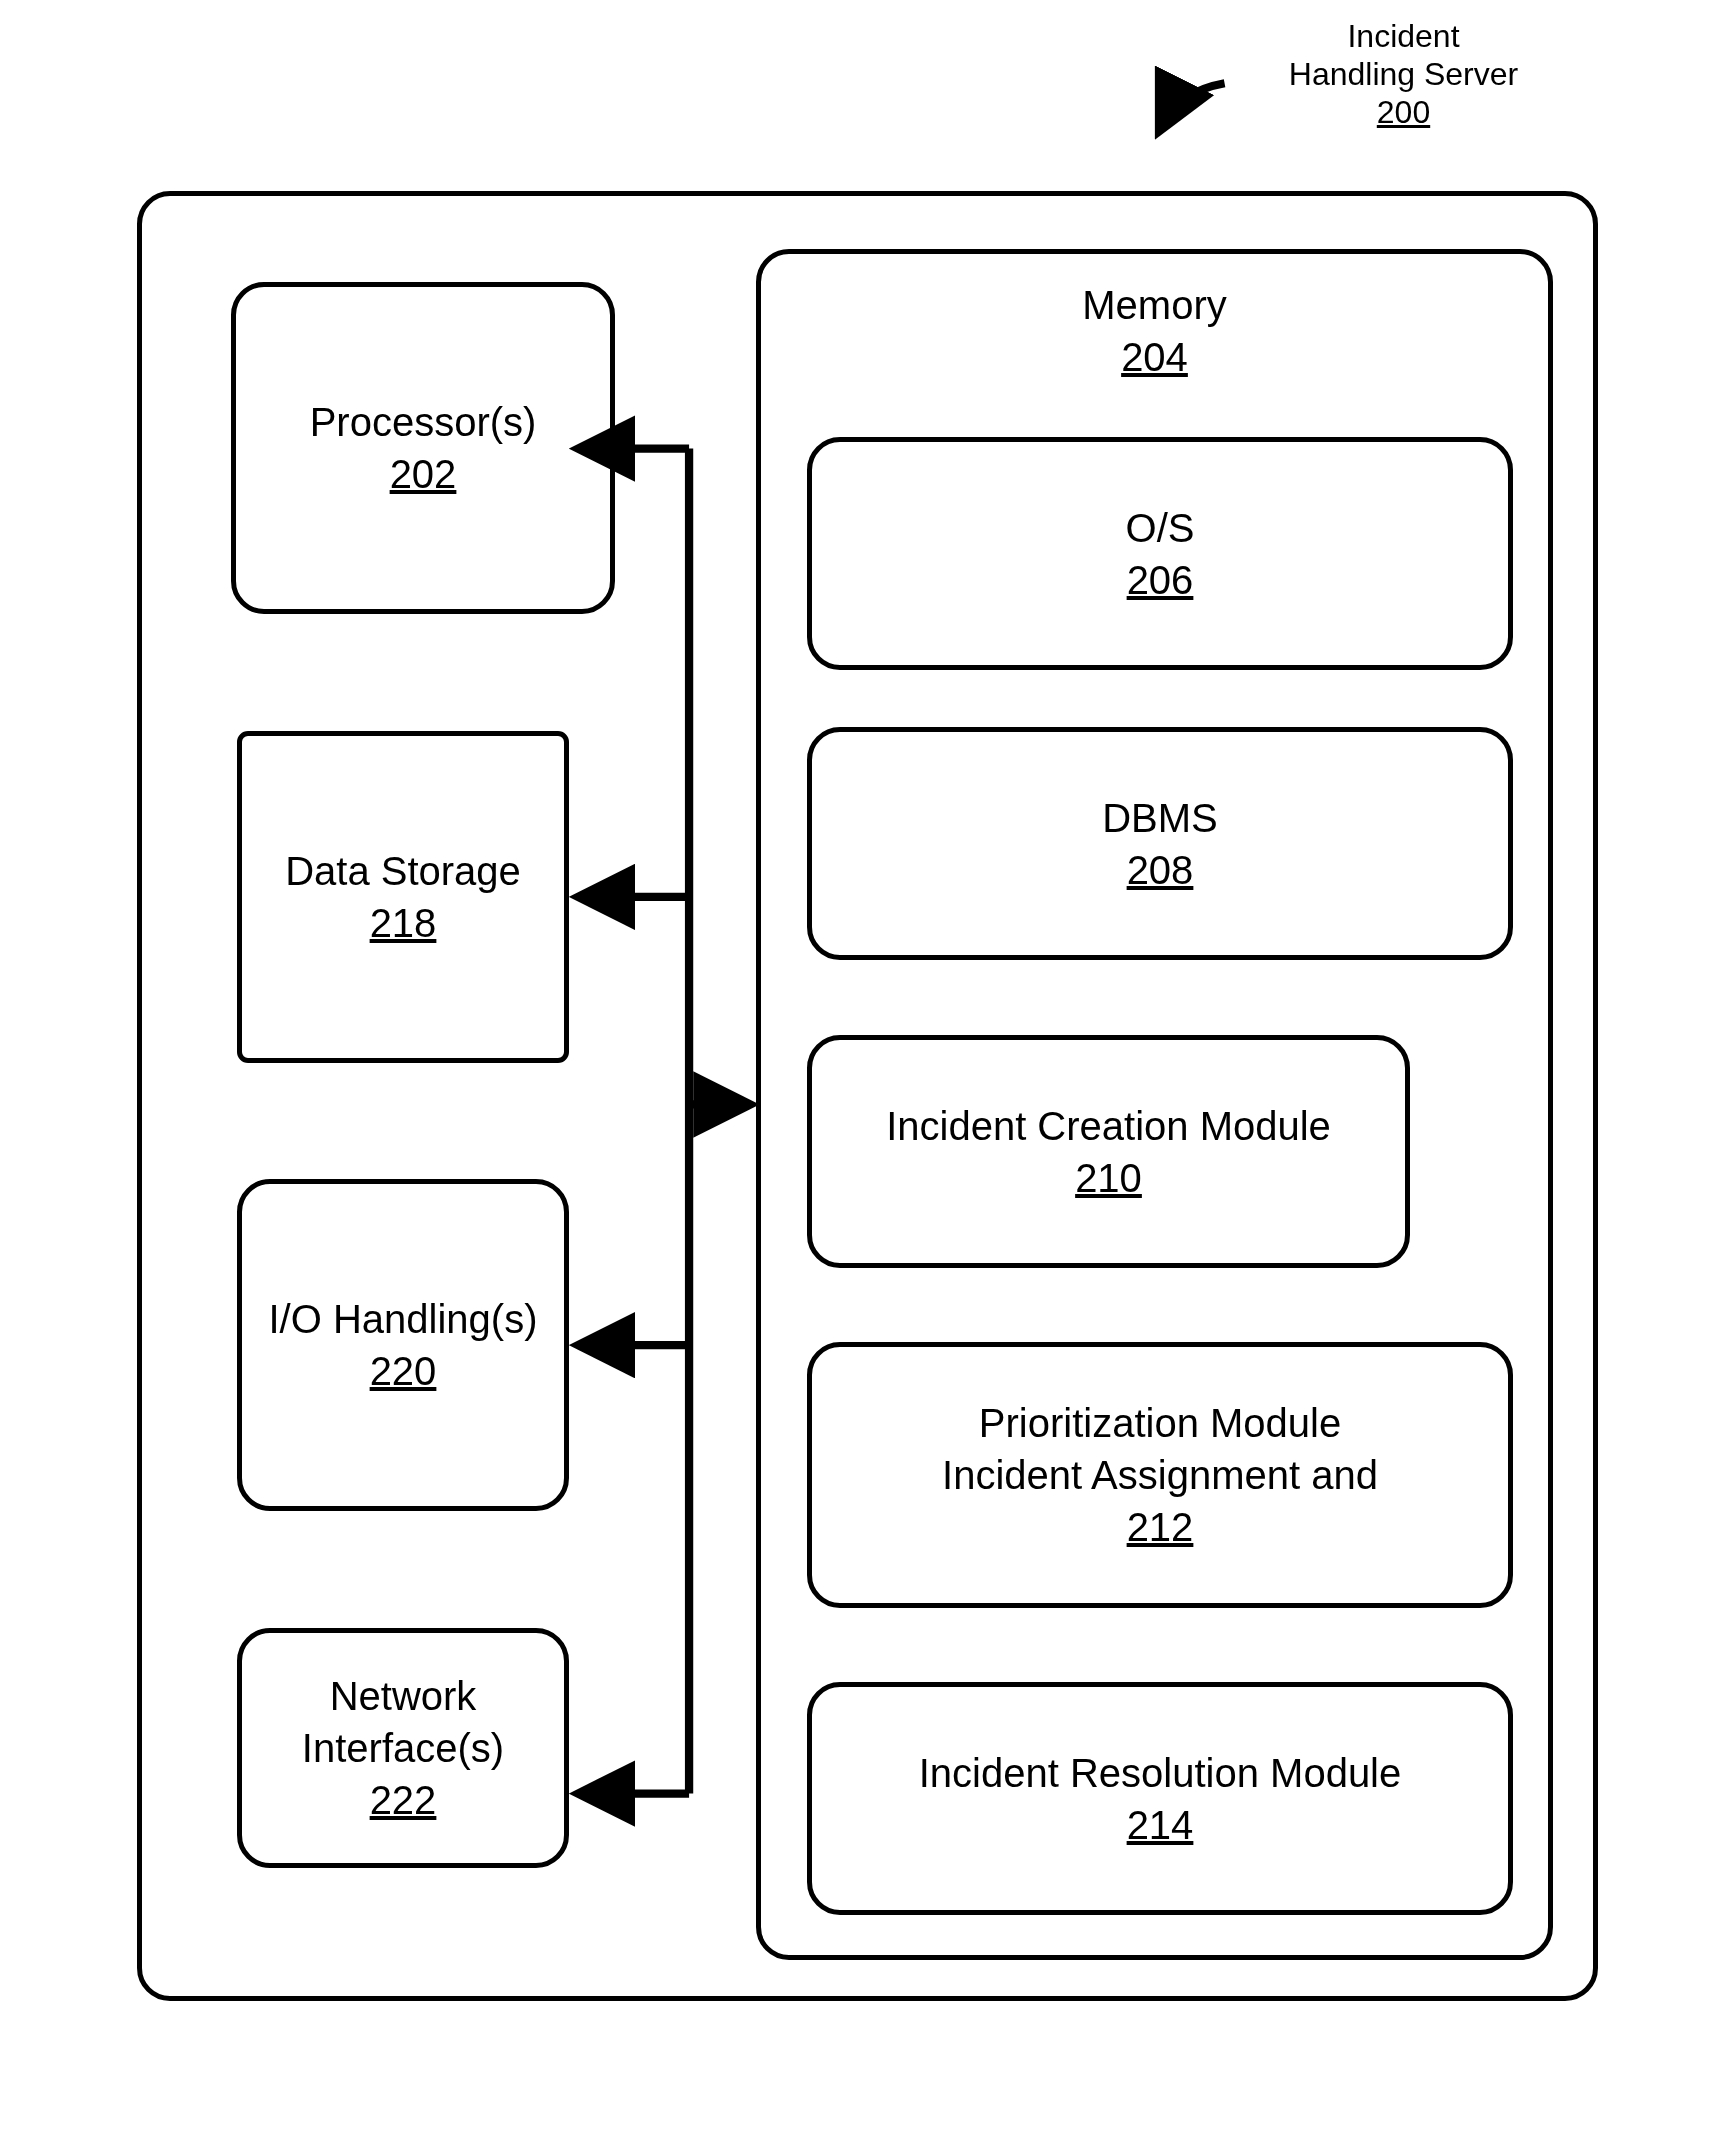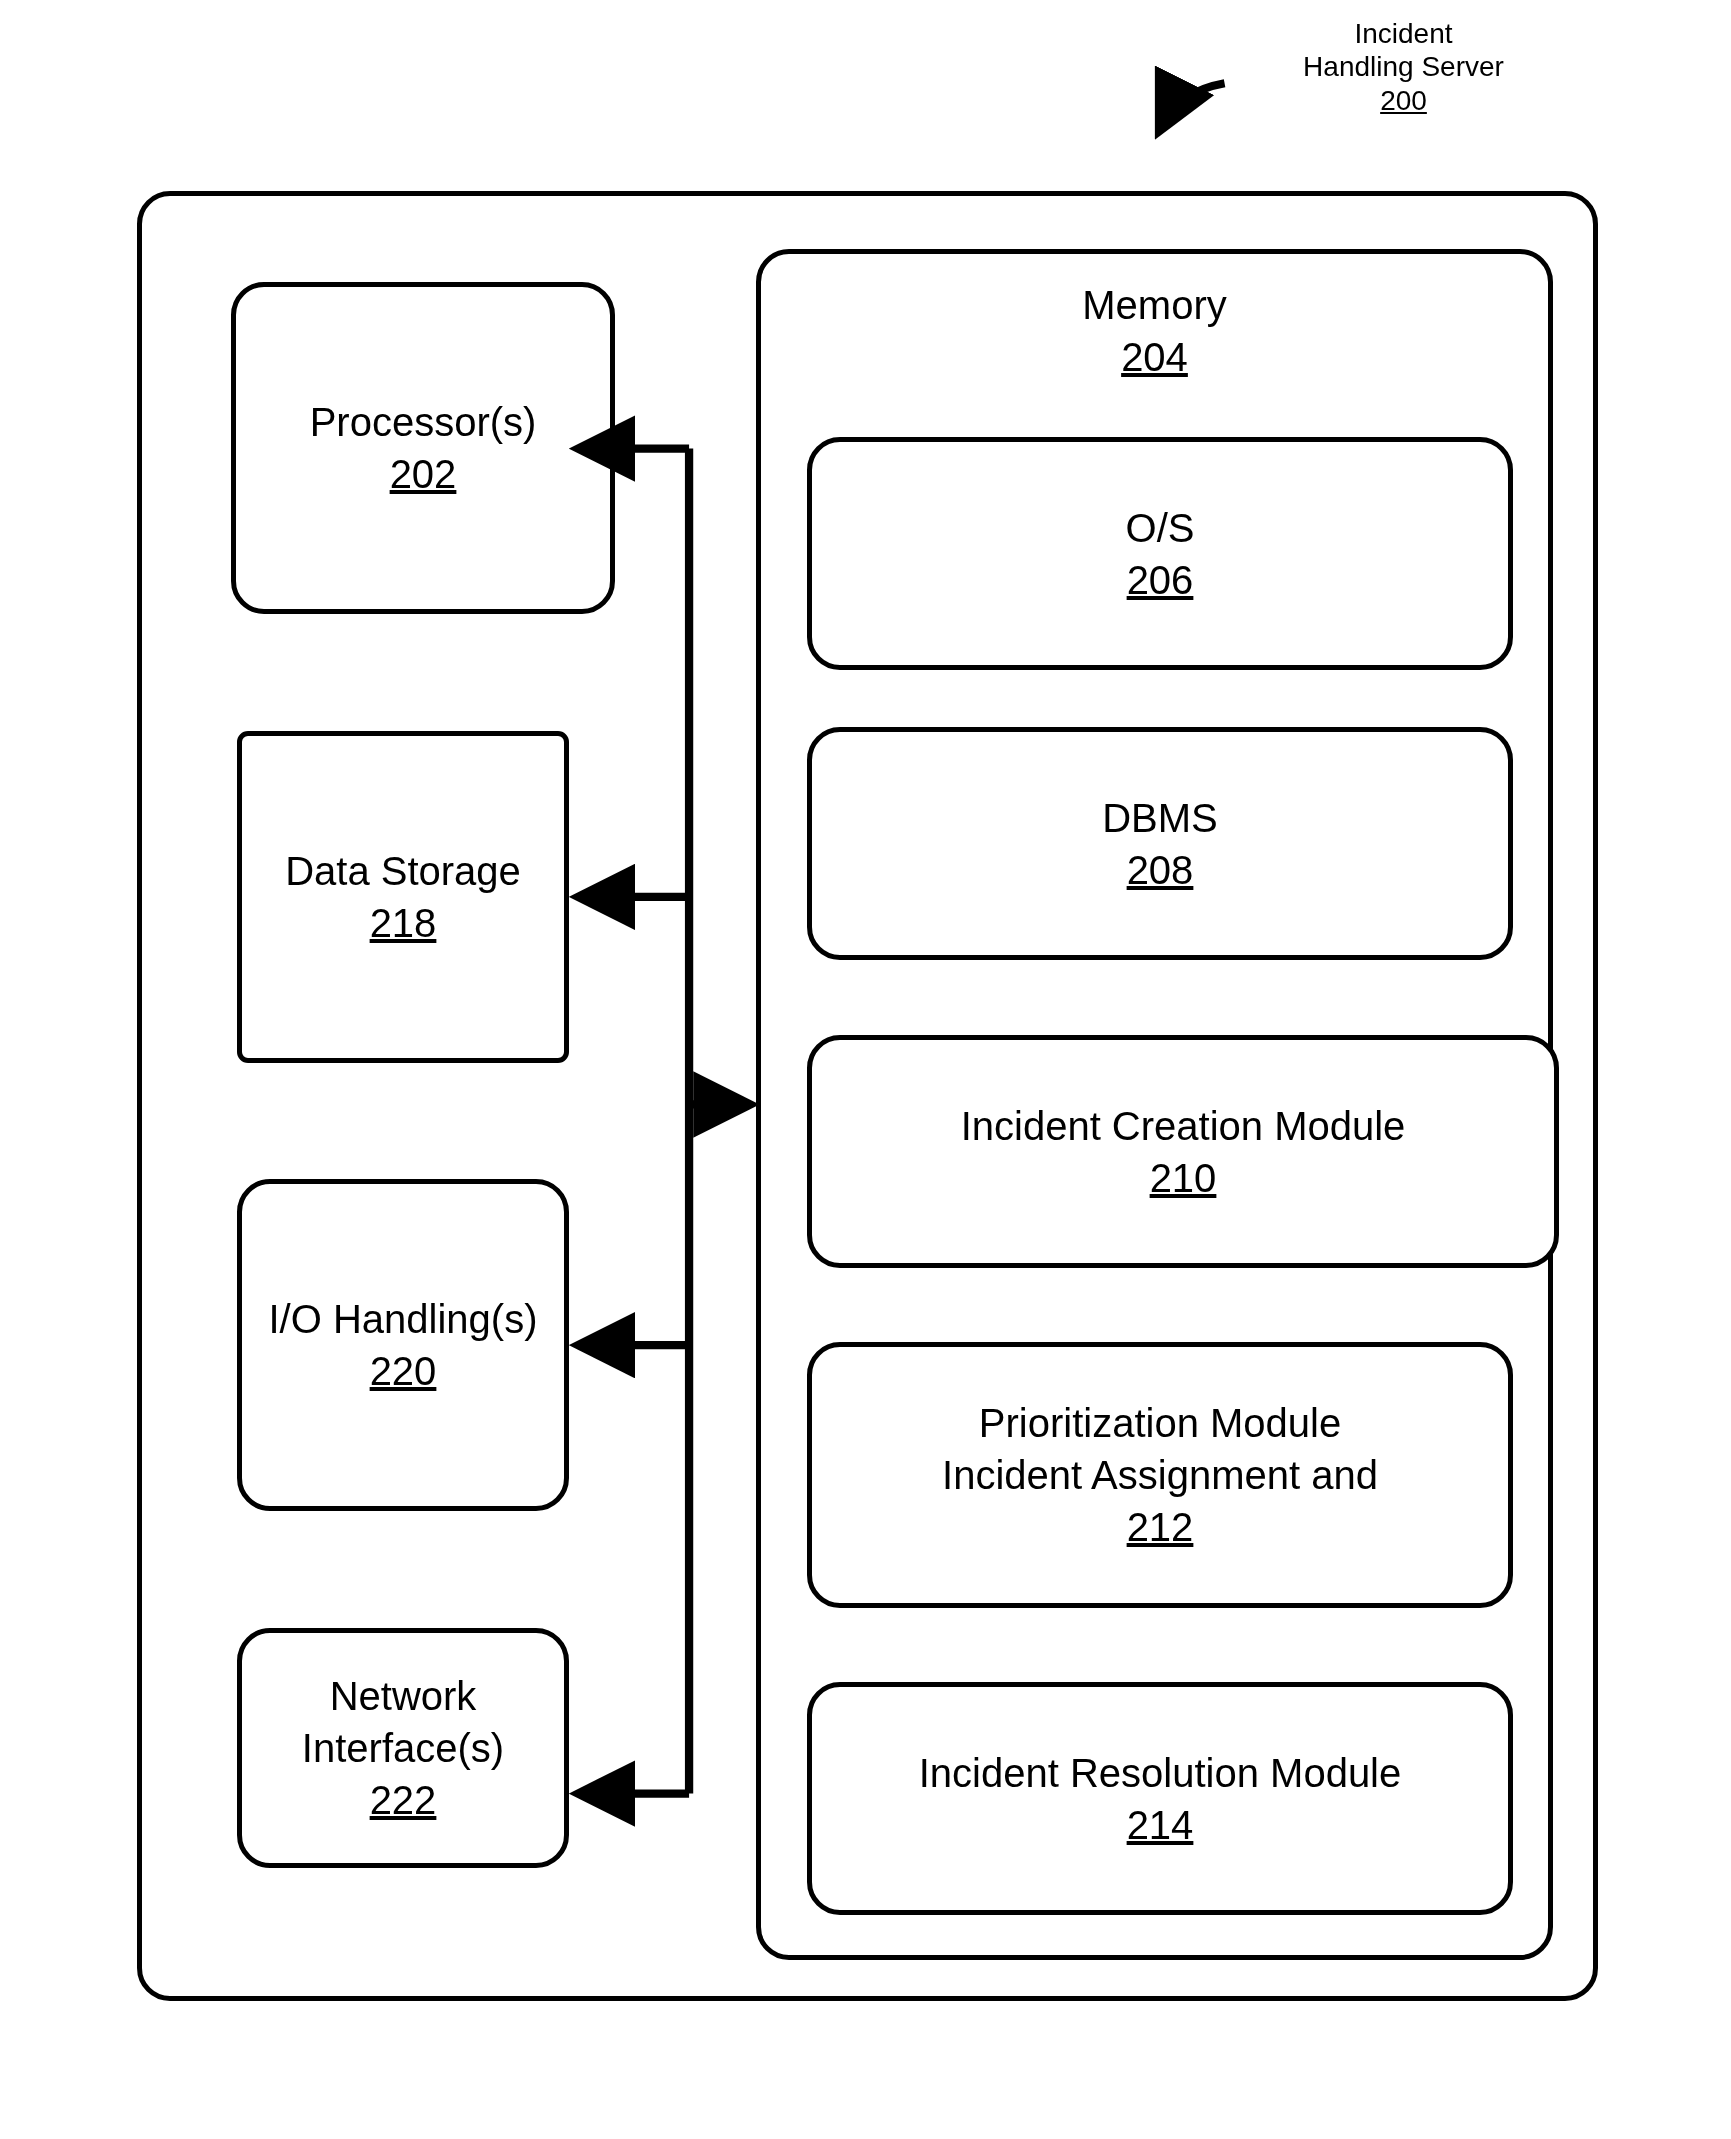--- a/index.html
+++ b/index.html
@@ -17,21 +17,21 @@
     .diagram-container {
       position: absolute;
       top: 0;
       left: 0;
       width: 1731px;
       height: 2140px;
     }
     .title-label {
       position: absolute;
       text-align: center;
-      font-size: 28px;
+      font-size: 32px;
       line-height: 1.2;
     }
     .box {
       position: absolute;
       border: 5px solid black;
       border-radius: 33px;
       background: white;
       display: flex;
       flex-direction: column;
       align-items: center;
@@ -114,21 +114,21 @@
     <div class="box" style="left:46px; top:183px; width:706px; height:233px;">
       <span>O/S</span>
       <span class="ref-number">206</span>
     </div>
 
     <div class="box" style="left:46px; top:473px; width:706px; height:233px;">
       <span>DBMS</span>
       <span class="ref-number">208</span>
     </div>
 
-    <div class="box" style="left:46px; top:781px; width:752px; height:233px;">
+    <div class="box" style="left:46px; top:781px; width:603px; height:233px;">
       <span>Incident Creation Module</span>
       <span class="ref-number">210</span>
     </div>
 
     <div class="box" style="left:46px; top:1088px; width:706px; height:266px;">
       <span>Prioritization Module</span>
       <span>Incident Assignment and</span>
       <span class="ref-number">212</span>
     </div>
 

